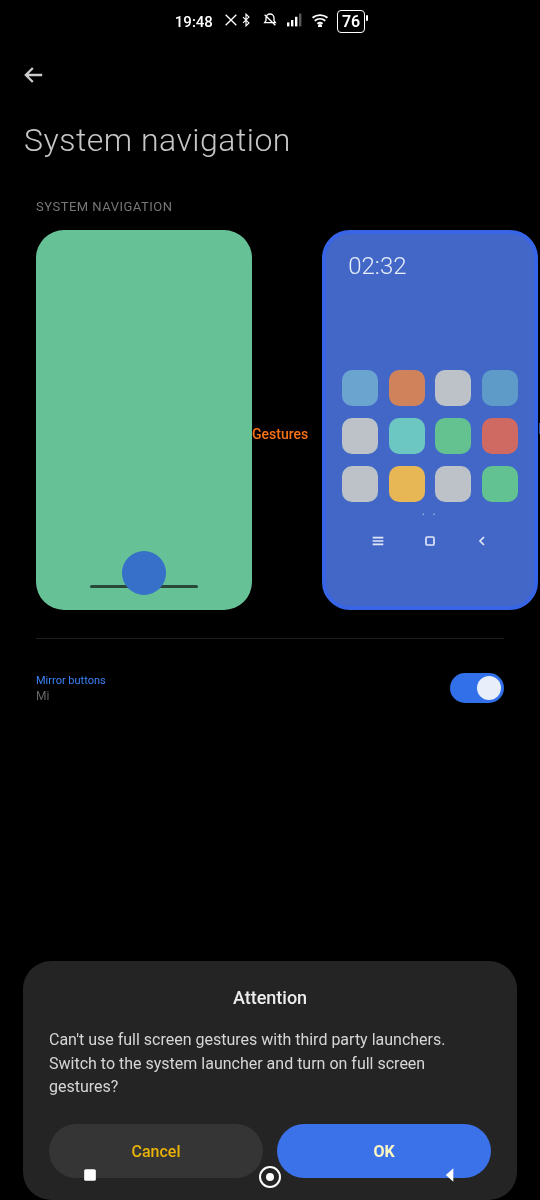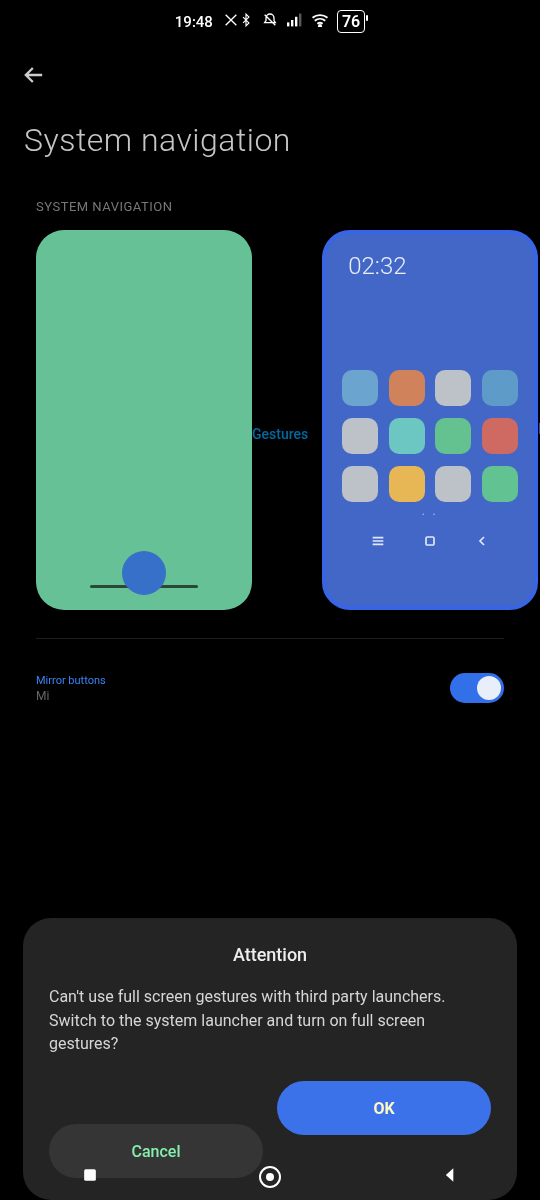--- a/index.html
+++ b/index.html
@@ -30,38 +30,38 @@
   
   .buttons-inner { padding: 18px 16px 0; height: 100%; display: flex; flex-direction: column; }
   .btn-clock { font-size: 24px; color: #e8eefc; font-weight: 300; margin-bottom: 90px; margin-left: 6px; }
   .icon-grid { display: grid; grid-template-columns: repeat(4,1fr); gap: 12px 10px; }
   .app-icon { width: 36px; height: 36px; border-radius: 10px; }
   .page-dots { text-align: center; color: rgba(255,255,255,.5); font-size: 8px; margin: 8px 0 6px; letter-spacing: 3px; }
   .nav-buttons { display: flex; justify-content: space-around; padding: 8px 10px 10px; }
   .nav-buttons svg { width: 16px; height: 16px; opacity: .85; }
   
   .option-label { margin-top: 18px; font-size: 14px; font-weight: 500; }
-  .option-label.inactive { color: #0369a1; margin-top: 27px; }
+  .option-label.inactive { color: #f97316; margin-top: 27px; }
   .option-label.active { color: #3765e6; }
   
   .divider { height: 1px; background: #1e1e1e; margin: 28px 36px; }
   
   .setting-row { display: flex; justify-content: space-between; align-items: center; padding: 6px 36px; }
   .setting-title { font-size: 11px; color: #3b82f6; }
   .setting-sub { font-size: 12px; color: #666; margin-top: 2px; }
   .toggle { width: 54px; height: 30px; background: #3170e8; border-radius: 15px; position: relative; }
   .toggle-knob { width: 24px; height: 24px; background: #e9eefb; border-radius: 50%; position: absolute; top: 3px; right: 3px; }
   
   .dialog-overlay { position: absolute; inset: 0; display: flex; align-items: flex-end; justify-content: center; }
   .dialog { width: 494px; background: #242424; border-radius: 28px; padding: 26px 26px 22px; }
   .dialog-title { text-align: center; font-size: 18px; font-weight: 500; color: #eee; margin-bottom: 20px; }
   .dialog-body { font-size: 16px; color: #d6d6d6; line-height: 1.45; margin-bottom: 26px; }
   .dialog-actions { display: flex; gap: 14px; }
   .dlg-btn { flex: 1; height: 54px; border-radius: 28px; display: flex; align-items: center; justify-content: center; font-size: 16px; font-weight: 500; }
-  .dlg-btn.cancel { background: #353535; color: #86efac; margin-top: 43px; }
+  .dlg-btn.cancel { background: #353535; color: #eab308; }
   .dlg-btn.ok { background: #3b72ea; color: #fef9c3; font-weight: bold; }
   
   .sys-nav { position: absolute; bottom: 0; left: 0; right: 0; height: 46px; display: flex; justify-content: space-around; align-items: center; }
   .sys-nav svg { width: 20px; height: 20px; fill: #fff; }
   .sys-nav .home { width: 22px; height: 22px; border: 2.5px solid #fff; border-radius: 50%; position: relative; }
   .sys-nav .home::after { content: ""; position: absolute; inset: 5px; background: #fff; border-radius: 50%; }
 </style>
 </head>
 <body>
 

